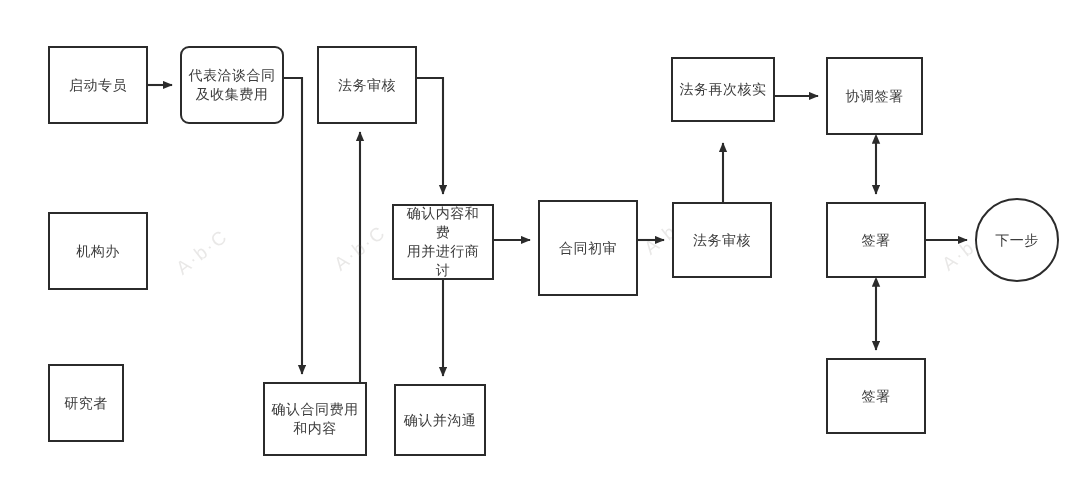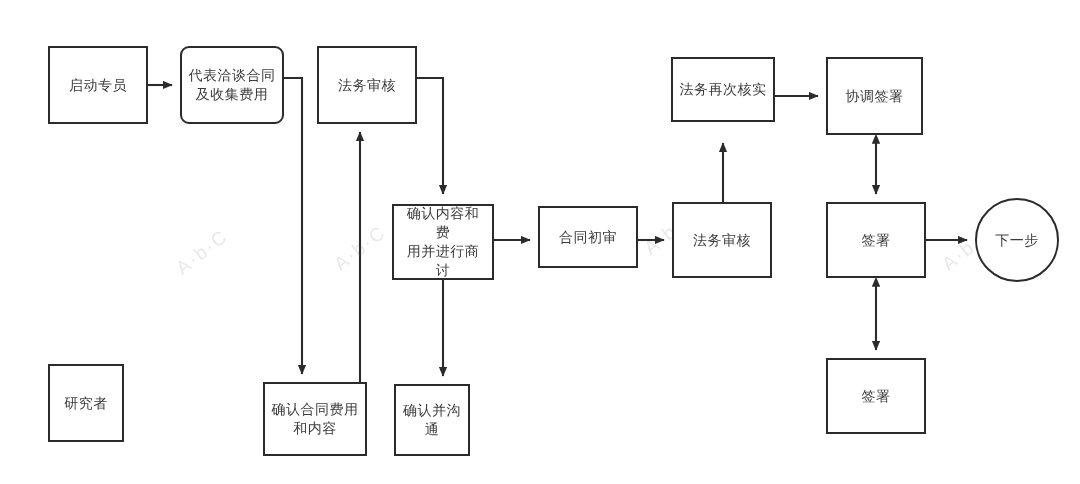--- a/index.html
+++ b/index.html
@@ -115,40 +115,43 @@
 
   <div class="node" style="left:180px; top:46px; width:104px; height:78px;border-radius:9px;">
     <span class="node-label">代表洽谈合同
 及收集费用</span>
   </div>
 
   <div class="node" style="left:317px; top:46px; width:100px; height:78px;">
     <span class="node-label">法务审核</span>
   </div>
 
+  <div class="node" style="left:48px; top:212px; width:100px; height:78px;">
+    <span class="node-label">机构办</span>
+  </div>
 
   <div class="node" style="left:48px; top:364px; width:76px; height:78px;">
     <span class="node-label">研究者</span>
   </div>
 
   <div class="node" style="left:250px; top:382px; width:104px; height:74px;margin-left:13px;">
     <span class="node-label">确认合同费用
 和内容</span>
   </div>
 
   <div class="node" style="left:392px; top:204px; width:102px; height:76px;">
     <span class="node-label">确认内容和费
 用并进行商讨</span>
   </div>
 
-  <div class="node" style="left:394px; top:384px; width:76px; height:72px;">
+  <div class="node" style="left:394px; top:384px; width:92px; height:72px;">
     <span class="node-label">确认并沟通</span>
   </div>
 
-  <div class="node" style="left:538px; top:206px; width:100px; height:62px;">
+  <div class="node" style="left:538px; top:200px; width:100px; height:96px;">
     <span class="node-label">合同初审</span>
   </div>
 
   <div class="node" style="left:672px; top:202px; width:100px; height:76px;">
     <span class="node-label">法务审核</span>
   </div>
 
   <div class="node" style="left:671px; top:57px; width:104px; height:65px;">
     <span class="node-label">法务再次核实</span>
   </div>

